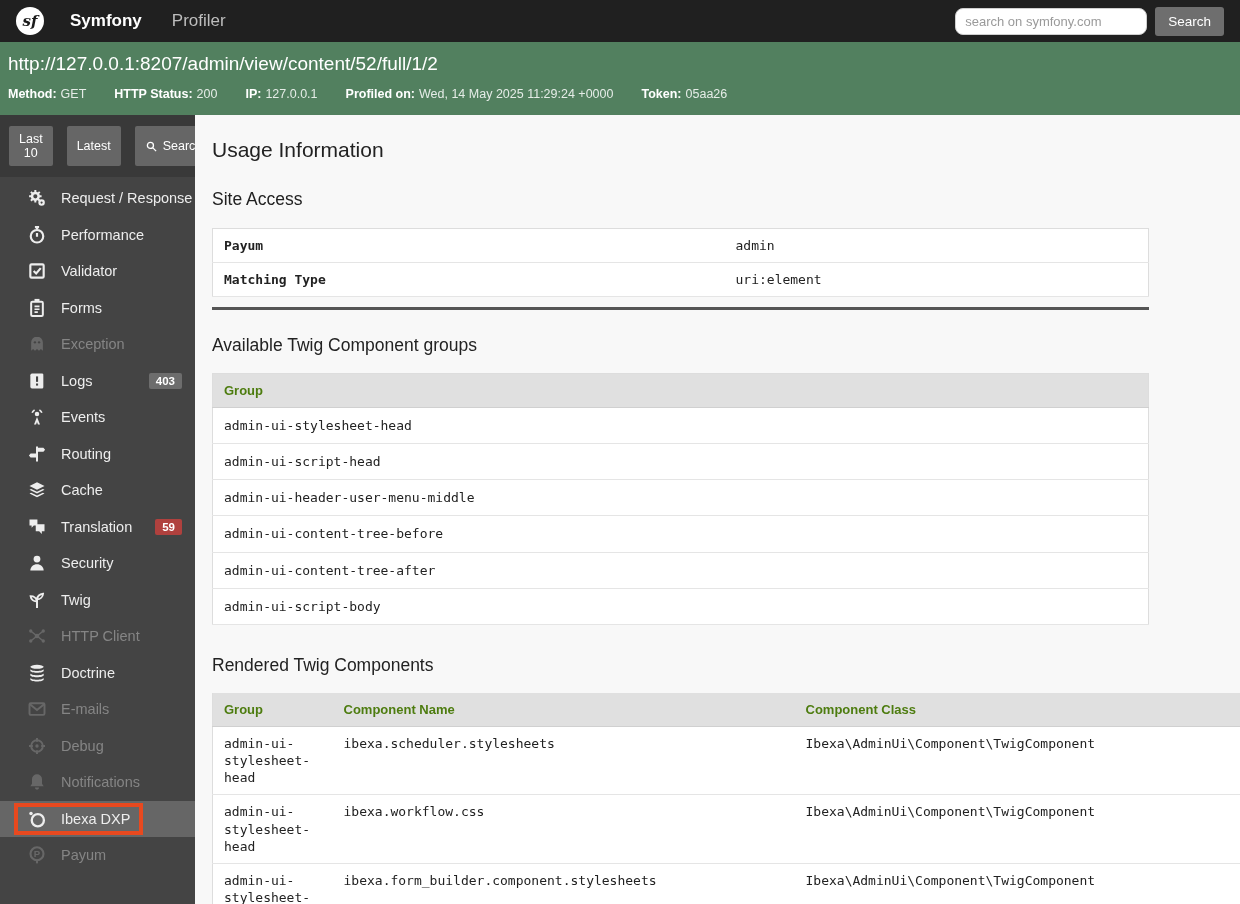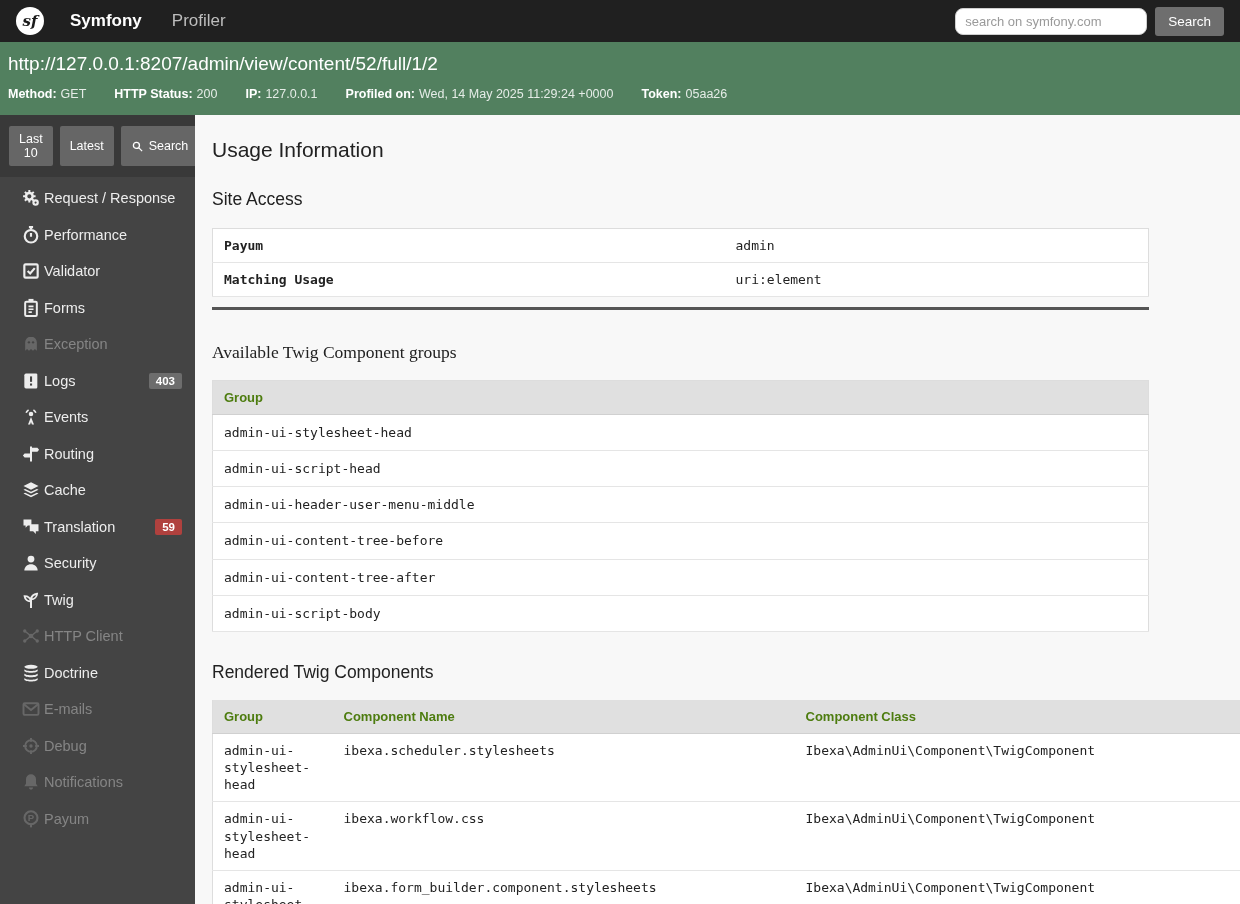--- a/index.html
+++ b/index.html
@@ -29,47 +29,47 @@
   
   .statusbar{height:73px;background:var(--green);padding:8px 8px 0;}
   .status-url{color:#fff;font-size:19px;font-weight:normal;margin:3px 0 0;}
   .status-meta{display:flex;gap:28px;font-size:12.5px;margin-top:12px;}
   .meta-pair b{color:#fff;font-weight:bold;}
   .meta-pair .mv{color:rgba(255,255,255,.85);margin-left:4px;}
   
   .layout{display:flex;height:789px;}
   
   .sidebar{width:195px;flex-shrink:0;background:#444;display:flex;flex-direction:column;overflow:hidden;}
-  .sidebar-header{background:#393939;padding:11px 9px;display:flex;gap:7px;}
+  .sidebar-header{background:#393939;padding:11px 9px;display:flex;gap:14px;}
   .sb-btn{background:#666;color:#fff;border:none;border-radius:2px;font-size:12.5px;
     padding:6px 10px;display:flex;align-items:center;gap:5px;cursor:pointer;
     font-family:"Liberation Sans",sans-serif;}
   .sb-btn .mi-icon{width:13px;height:13px;}
   .sb-btn .mi-icon svg{width:13px;height:13px;display:block;}
   .menu{padding-top:3px;}
   .menu-item{height:36.5px;display:flex;align-items:center;color:#ededed;
     font-size:14.5px;cursor:pointer;}
-  .mi-box{display:flex;align-items:center;gap:3px;border:4px solid transparent;
-    padding:2px 9px;margin-left:8px;}
+  .mi-box{display:flex;align-items:center;gap:14px;border:4px solid transparent;
+    padding:2px 9px;margin-left:14px;}
   .mi-icon{width:20px;height:20px;display:inline-flex;flex-shrink:0;}
   .mi-icon svg{width:20px;height:20px;display:block;}
   .mi-label{white-space:nowrap;}
   .mi-badge{margin-left:auto;margin-right:13px;font-size:11.5px;font-weight:bold;
     padding:2px 7px;border-radius:2px;background:#6d6d6d;color:#fff;}
   .mi-badge.red{background:var(--red);}
   .menu-item.disabled{color:#858585;}
   .menu-item.disabled .mi-icon{opacity:.55;}
   .menu-item.selected{background:#666;}
   .menu-item.selected .mi-box{border-color:var(--orange);}
   
   .main{flex:1;padding:0 0 0 17px;overflow:hidden;background:#f8f8f8;}
   .page-title{font-size:21px;font-weight:normal;color:#222;margin:23px 0 0;}
   .sec-heading{font-size:17.5px;font-weight:normal;color:#222;margin:0;}
   .h-site{margin-top:27px;}
-  .h-groups{margin-top:32px;font-family:Liberation Serif, serif;}
+  .h-groups{margin-top:25px;}
   .h-rendered{margin-top:30px;}
   table{border-collapse:collapse;background:#fff;
     font-family:"DejaVu Sans Mono","Liberation Mono",monospace;font-size:13px;color:#222;}
   .kv-table{width:937px;border:1px solid #ddd;margin-top:18px;}
   .kv-table th,.kv-table td{text-align:left;padding:9px 11px;border-bottom:1px solid #e5e5e5;font-weight:normal;}
   .kv-table th{font-weight:bold;width:512px;}
   .dark-rule{width:937px;height:3px;background:#555;margin:10px 0 0;}
   .data-table{margin-top:17px;}
   .data-table thead th{background:#e0e0e0;font-family:"Liberation Sans",sans-serif;
     font-size:13px;font-weight:bold;text-align:left;padding:9px 11px;color:#4d7c0f;
@@ -398,20 +398,32 @@
               <svg viewBox="0 0 24 24">
                 <path fill="currentColor" d="M12 2.8a6 6 0 0 0-6 6v5.2l-2 3h16l-2-3V8.8a6 6 0 0 0-6-6z"></path>
                 <path fill="currentColor" d="M9.5 18.7a2.5 2.5 0 0 0 5 0z"></path>
               </svg>
             </span>
             <span class="mi-label">Notifications</span>
           </span>
 
         </div>
 
+        <div class="menu-item selected">
+          <span class="mi-box">
+            <span class="mi-icon">
+              <svg viewBox="0 0 24 24">
+                <circle cx="13" cy="13.5" r="7.3" fill="none" stroke="currentColor" stroke-width="2.8"></circle>
+                <circle cx="4.8" cy="5.5" r="2.1" fill="currentColor"></circle>
+              </svg>
+            </span>
+            <span class="mi-label">Ibexa DXP</span>
+          </span>
+
+        </div>
 
 
         <div class="menu-item disabled">
           <span class="mi-box">
             <span class="mi-icon">
               <svg viewBox="0 0 24 24">
                 <circle cx="12" cy="10.5" r="7.8" fill="none" stroke="currentColor" stroke-width="2.5"></circle>
                 <path d="M12 17.5v4.5" stroke="currentColor" stroke-width="2.5"></path>
                 <text x="12" y="14.6" text-anchor="middle" font-size="11.5" font-weight="bold" fill="currentColor" font-family="Liberation Sans, sans-serif">P</text>
               </svg>
@@ -429,21 +441,21 @@
     <h3 class="sec-heading h-site">Site Access</h3>
     <table class="kv-table">
       <tbody>
 
           <tr>
             <th>Payum</th>
             <td>admin</td>
           </tr>
 
           <tr>
-            <th>Matching Usage</th>
+            <th>Matching Type</th>
             <td>uri:element</td>
           </tr>
         </tbody>
     </table>
     <div class="dark-rule"></div>
 
     <h3 class="sec-heading h-groups">Available Twig Component groups</h3>
     <table class="data-table groups-table">
       <thead>
         <tr>

